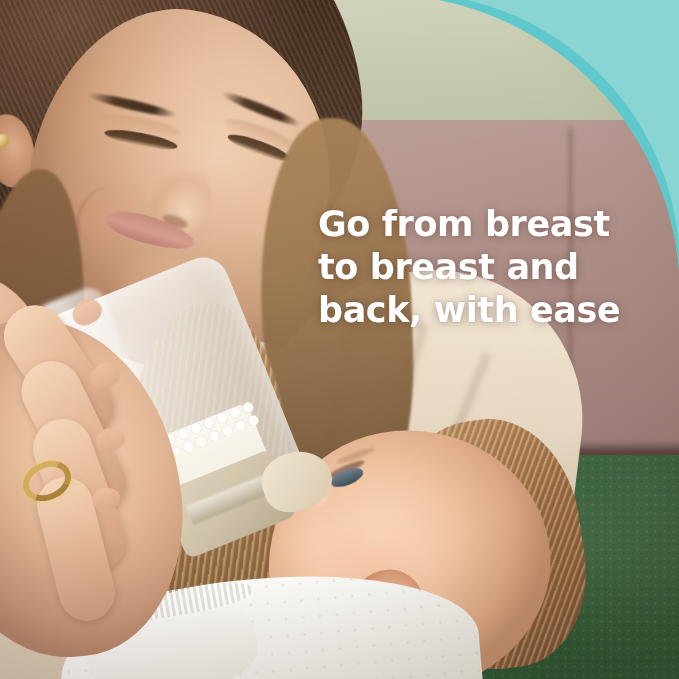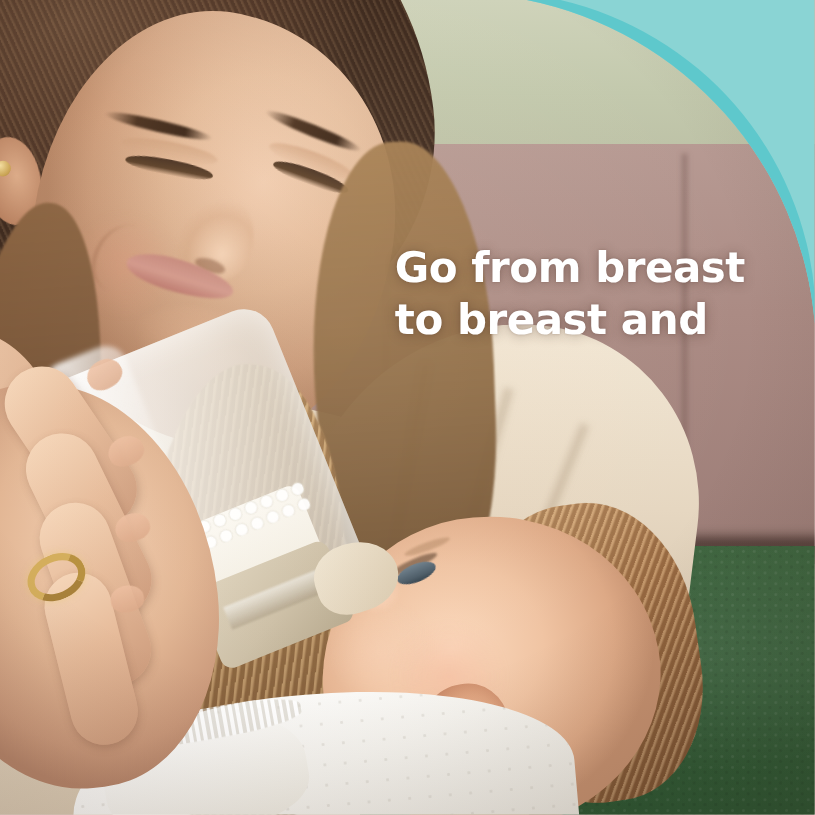--- a/index.html
+++ b/index.html
@@ -554,21 +554,21 @@
     top: 203px;
     width: 340px;
     color: #ffffff;
     font-family: "DejaVu Sans", sans-serif;
     font-weight: 700;
     font-size: 35px;
     line-height: 43px;
     letter-spacing: -0.4px;
     text-shadow: 0 1px 10px rgba(70,44,34,.38), 0 0 2px rgba(70,44,34,.25);
   }
-  .headline-line { display: block; white-space: nowrap; margin-left: 11px; }
+  .headline-line { display: block; white-space: nowrap; }
 </style>
 </head>
 <body>
 
 <div class="ad-canvas">
 
   <div class="photo-layer">
 
     <div class="bg-wall"></div>
     <div class="bg-headboard"></div>
@@ -652,15 +652,16 @@
   <svg class="brand-arc" viewBox="0 0 300 300">
 
     <path d="M 300 0 L 60 0 A 300 300 0 0 1 300 270 Z" fill="#8ad4d4"></path>
 
     <path d="M 60 0 A 300 300 0 0 1 300 270 L 300 245 A 275 275 0 0 0 88 0 Z" fill="#5ec8cc"></path>
   </svg>
 
   <div class="headline">
     <span class="headline-line">Go from breast</span>
     <span class="headline-line">to breast and</span>
+    <span class="headline-line">back, with ease</span>
   </div>
 
 </div>
 
 </body></html>

